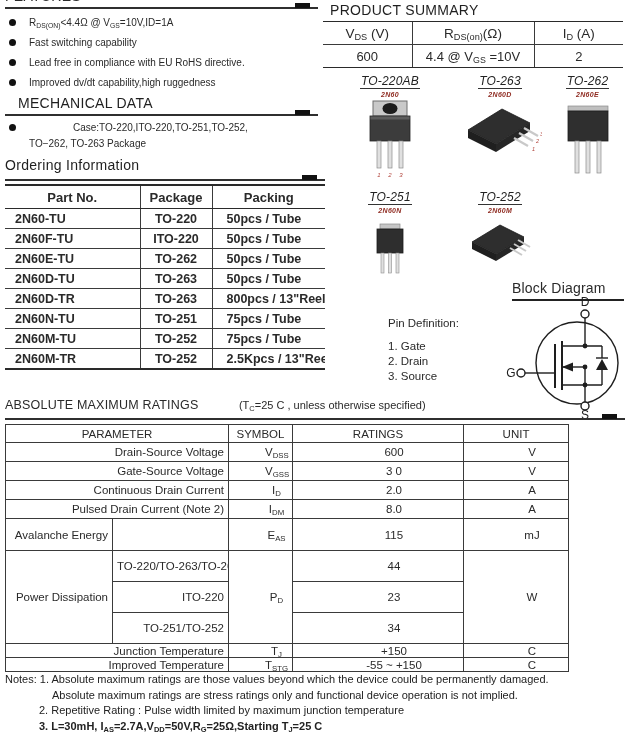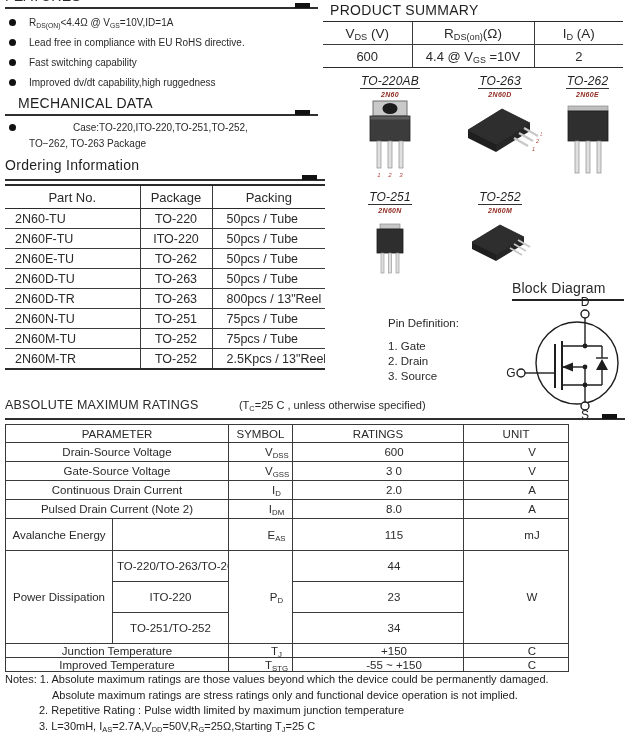--- a/index.html
+++ b/index.html
@@ -17,21 +17,21 @@
   .clip-head{height:6px;overflow:hidden;}
   .clip-head span{display:block;line-height:17px;margin-top:-12px;font-size:14px;letter-spacing:0.3px;}
   
   .bullets{font-size:10px;}
   .b-row{display:flex;align-items:flex-start;margin-bottom:5px;}
   .b-row .dot{flex:0 0 7px;width:7px;height:7px;border-radius:50%;background:#111;margin:4px 13px 0 4px;}
   .b-row .txt{line-height:15px;}
   .case-line2{padding-left:24px;line-height:16px;}
   
   .ord-table{border-collapse:collapse;table-layout:fixed;width:320px;font-size:12.5px;}
-  .ord-table th,.ord-table td{font-weight:400;white-space:nowrap;overflow:hidden;border-bottom:1px solid #3a3a3a;height:19px;padding:0;}
+  .ord-table th,.ord-table td{font-weight:700;white-space:nowrap;overflow:hidden;border-bottom:1px solid #3a3a3a;height:19px;padding:0;}
   .ord-table tr.hdr th{border-top:2px solid #2a2a2a;border-bottom:1.4px solid #2a2a2a;height:22px;font-size:13px;text-align:center;}
   .ord-table td+td,.ord-table th+th{border-left:1.2px solid #3a3a3a;}
   .ord-table tr:last-child td{border-bottom:2px solid #2a2a2a;}
   .ord-table td.c1{padding-left:10px;text-align:left;}
   .ord-table td.c2{text-align:center;}
   .ord-table td.c3{padding-left:14px;text-align:left;}
   
   .ps-table{border-collapse:collapse;table-layout:fixed;width:300px;font-size:13px;}
   .ps-table th,.ps-table td{font-weight:400;text-align:center;height:22px;padding:0;}
   .ps-table th{border-top:1.6px solid #2a2a2a;border-bottom:1.2px solid #3a3a3a;font-size:13.5px;}
@@ -51,51 +51,51 @@
   .amr-head{font-size:12.5px;letter-spacing:0.2px;white-space:nowrap;}
   .amr-cond{font-size:11px;margin-left:36px;}
   .amr-table{border-collapse:collapse;table-layout:fixed;width:563px;font-size:11.5px;border:1.4px solid #2a2a2a;}
   .amr-table th,.amr-table td{border:1px solid #3a3a3a;font-weight:400;padding:0 4px;overflow:hidden;white-space:nowrap;}
   .amr-table tr{height:19px;}
   .amr-table tr.hdr{height:18px;}
   .amr-table tr.av{height:32px;}
   .amr-table tr.tall{height:31px;}
   .amr-table tr.thin{height:14px;}
   .amr-table .c{text-align:center;padding-left:36px;}
-  .amr-table .pl{text-align:center;padding-left:4px;}
+  .amr-table .pl{text-align:right;padding-left:4px;}
   .amr-table th{text-align:center;}
   
   .notes{font-size:11px;line-height:15.5px;color:#222;}
   .notes .n1{padding-left:47px;}
   .notes .n2{padding-left:34px;}
-  .notes .n3{padding-left:34px;}
+  .notes .n3{padding-left:34px;font-weight:bold;}
   svg text{font-family:"Liberation Sans", sans-serif;}
 </style>
 </head>
 <body>
 
 <div class="abs clip-head" style="left:5px;top:0;width:313px;">
   <span>FEATURES</span>
 </div>
 <div class="abs rule" style="left:5px;top:7px;width:313px;">
     <span class="cap"></span>
   </div>
 
 <div class="abs bullets" style="left:5px;top:15px;width:315px;">
   <div class="b-row">
       <span class="dot"></span>
       <span class="txt">R<sub>DS(ON)</sub>&lt;4.4Ω @ V<sub>GS</sub>=10V,ID=1A</span>
     </div>
+  <div class="b-row">
+      <span class="dot"></span>
+      <span class="txt">Fast switching capability</span>
+    </div>
   <div class="b-row" style="margin-top:2px;">
       <span class="dot"></span>
       <span class="txt">Lead free in compliance with EU RoHS directive.</span>
-    </div>
-  <div class="b-row">
-      <span class="dot"></span>
-      <span class="txt">Fast switching capability</span>
     </div>
   <div class="b-row">
       <span class="dot"></span>
       <span class="txt">Improved dv/dt capability,high ruggedness</span>
     </div>
 </div>
 
 <div class="abs sec-title" style="left:18px;top:95px;">MECHANICAL DATA</div>
 <div class="abs rule" style="left:5px;top:112px;width:313px;">
     <span class="cap"></span>

